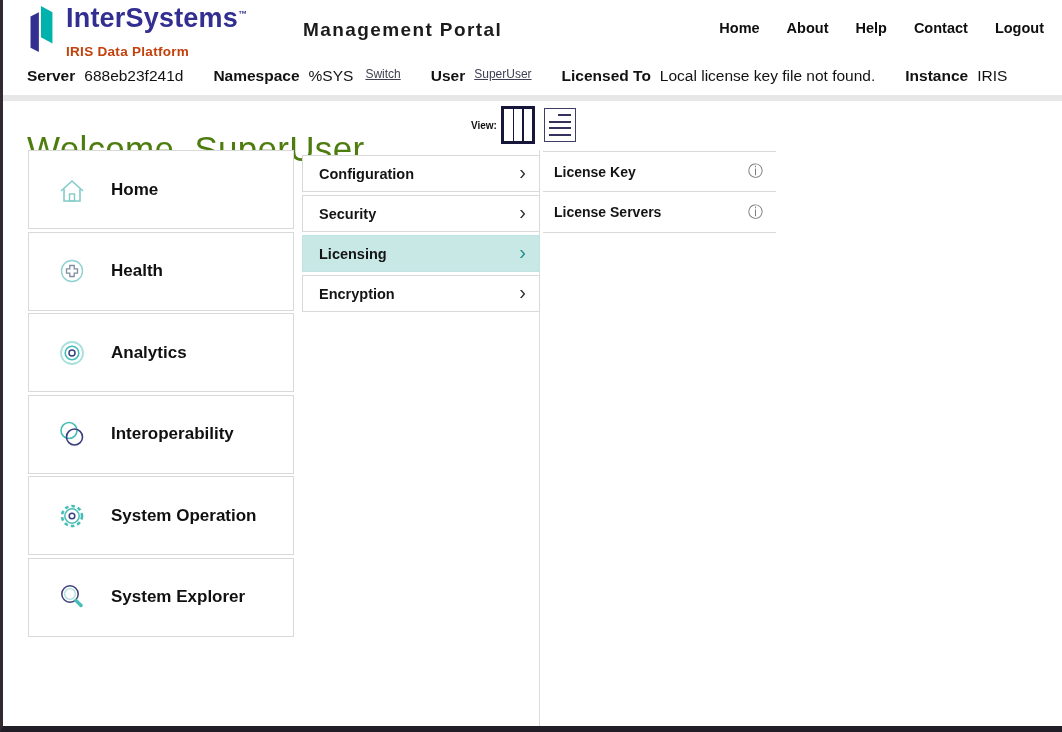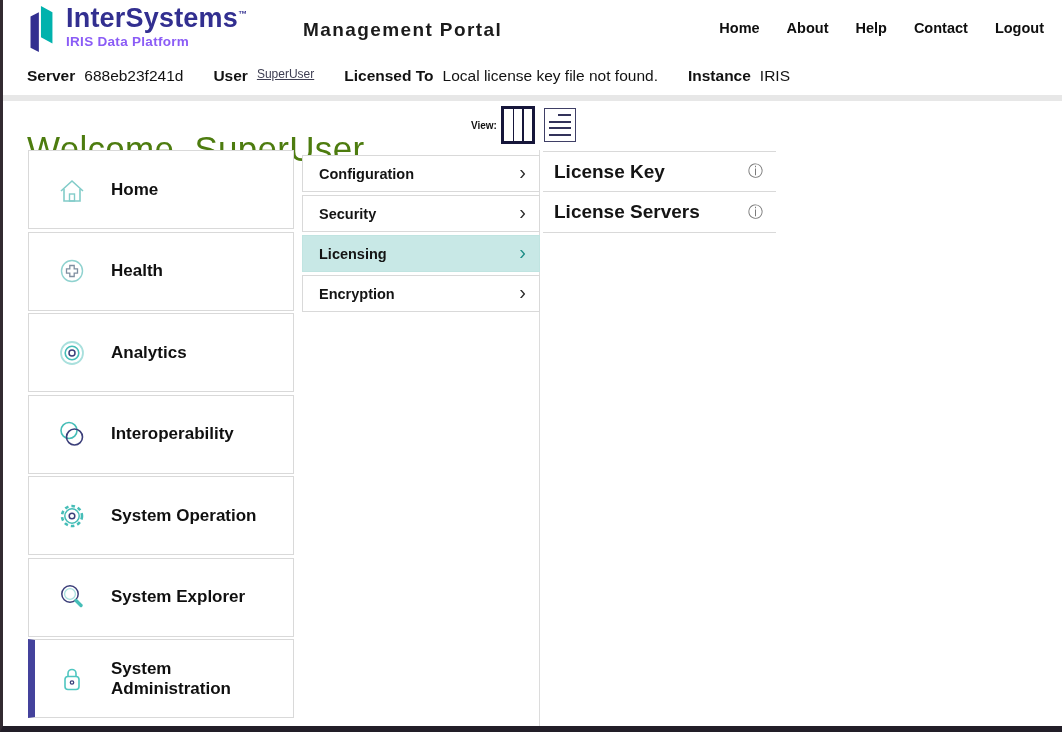--- a/index.html
+++ b/index.html
@@ -5,21 +5,21 @@
   * { margin:0; padding:0; box-sizing:border-box; }
   html,body { width:1062px; height:732px; background:#fff; font-family:"Liberation Sans", sans-serif; color:#121212; overflow:hidden; }
   .frame { position:relative; width:1062px; height:732px; background:#fff;
            border-left:3px solid #322a31; border-bottom:6px solid #221e28; }
 
   
   .topbar { position:absolute; left:0; top:0; width:100%; height:57px; background:#fff; }
   .logo { position:absolute; left:22px; top:5px; display:flex; align-items:flex-start; gap:7px; }
   .logo-text .brand { font-size:27px; font-weight:bold; color:#322f90; letter-spacing:0.2px; line-height:1; }
   .logo-text .tm { font-size:9px; vertical-align:super; color:#322f90; font-weight:bold; }
-  .logo-text .sub { font-size:13.5px; font-weight:bold; color:#8b5cf6; margin-top:2px; letter-spacing:0.3px; }
+  .logo-text .sub { font-size:13.5px; font-weight:bold; color:#c2410c; margin-top:12px; letter-spacing:0.3px; }
   .portal-title { position:absolute; left:300px; top:19px; font-size:19px; letter-spacing:1.4px; color:#1b1b1b; font-weight:700; }
   .nav { position:absolute; right:18px; top:20px; display:flex; gap:27px; }
   .nav a { font-size:14.5px; font-weight:600; color:#0f0f0f; text-decoration:none; cursor:pointer; }
 
   
   .infobar { position:absolute; left:0; top:57px; width:100%; height:38px; display:flex; align-items:center; padding-left:24px; font-size:15.5px; white-space:nowrap; }
   .infobar b { font-weight:bold; margin-right:9px; }
   .ib-group { display:flex; align-items:flex-start; margin-right:30px; }
   .ib-link { font-size:12px; color:#3e3e52; text-decoration:underline; margin-left:12px; cursor:pointer; }
   .ib-link.solo { margin-left:0; }
@@ -51,21 +51,21 @@
   .submenu { position:absolute; left:299px; top:155px; width:238px; }
   .sub-item { height:37px; margin-bottom:3px; background:#fff; border:1px solid #d9d9d9; display:flex; align-items:center; justify-content:space-between; padding:0 13px 0 16px; cursor:pointer; }
   .sub-item .lbl { font-size:14.5px; font-weight:600; color:#141414; }
   .sub-item .chev { font-size:20px; line-height:1; color:#2d2d2d; margin-top:-3px; }
   .sub-item.selected { background:#c8e8e6; border-color:#c0e4e1; }
   .sub-item.selected .chev { color:#1f8d87; }
 
   .submenu2 { position:absolute; left:540px; top:151px; width:233px; }
   .sub2-item { height:41px; border-bottom:1px solid #d9d9d9; display:flex; align-items:center; justify-content:space-between; padding:0 13px 0 11px; background:#fff; cursor:pointer; }
   .sub2-item:first-child { border-top:1px solid #d9d9d9; }
-  .sub2-item .lbl { font-size:19px; font-weight:600; color:#141414; }
+  .sub2-item .lbl { font-size:14px; font-weight:600; color:#141414; }
   .sub2-item .info { font-size:15px; color:#787878; }
 </style>
 </head>
 <body>
 
 <div class="frame">
 
   <div class="topbar">
     <div class="logo">
       <svg width="34" height="48" viewBox="0 0 32 46">
@@ -84,20 +84,25 @@
       <a>Help</a>
       <a>Contact</a>
       <a>Logout</a>
     </div>
   </div>
 
   <div class="infobar">
     <span class="ib-group">
       <b>Server</b>
       <span>688eb23f241d</span>
+    </span>
+    <span class="ib-group">
+      <b>Namespace</b>
+      <span>%SYS</span>
+      <a class="ib-link">Switch</a>
     </span>
     <span class="ib-group">
       <b>User</b>
       <a class="ib-link solo">SuperUser</a>
     </span>
     <span class="ib-group">
       <b>Licensed To</b>
       <span>Local license key file not found.</span>
     </span>
     <span class="ib-group">
@@ -172,28 +177,20 @@
 
     <div class="side-item">
       <svg width="32" height="32" viewBox="0 0 32 32" fill="none">
         <circle cx="14" cy="13" r="8.2" stroke="#3c3f7a" stroke-width="1.5"></circle>
         <circle cx="14" cy="13" r="5.4" stroke="#a9e0dd" stroke-width="1.3"></circle>
         <path d="M20 19.5 L25 24.5" stroke="#45bdb7" stroke-width="3.4" stroke-linecap="round"></path>
       </svg>
       <span class="lbl">System Explorer</span>
     </div>
 
-    <div class="side-item selected">
-      <svg width="32" height="32" viewBox="0 0 32 32" fill="none">
-        <rect x="9" y="13.5" width="14" height="13" rx="3" stroke="#4fc6c0" stroke-width="1.6"></rect>
-        <path d="M12 13.5 V10.5 a4 4 0 0 1 8 0 V13.5" stroke="#4fc6c0" stroke-width="1.6"></path>
-        <circle cx="16" cy="19.5" r="1.7" stroke="#3c3f7a" stroke-width="1.3"></circle>
-      </svg>
-      <span class="lbl">System Administration</span>
-    </div>
 
   </div>
 
   <div class="submenu">
     <div class="sub-item">
       <span class="lbl">Configuration</span>
       <span class="chev">›</span>
     </div>
     <div class="sub-item">
       <span class="lbl">Security</span>

